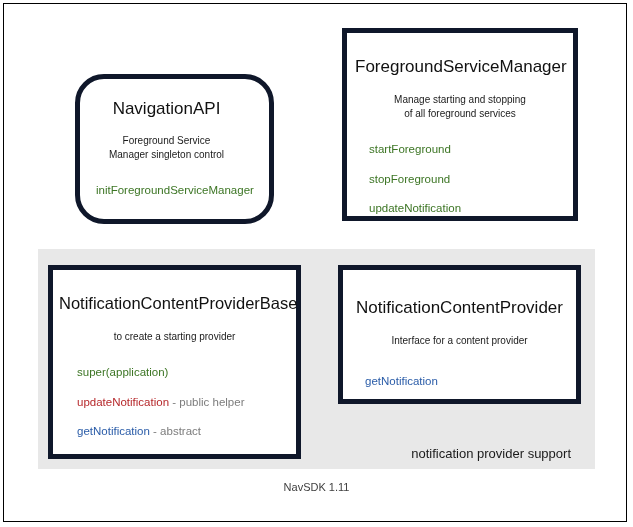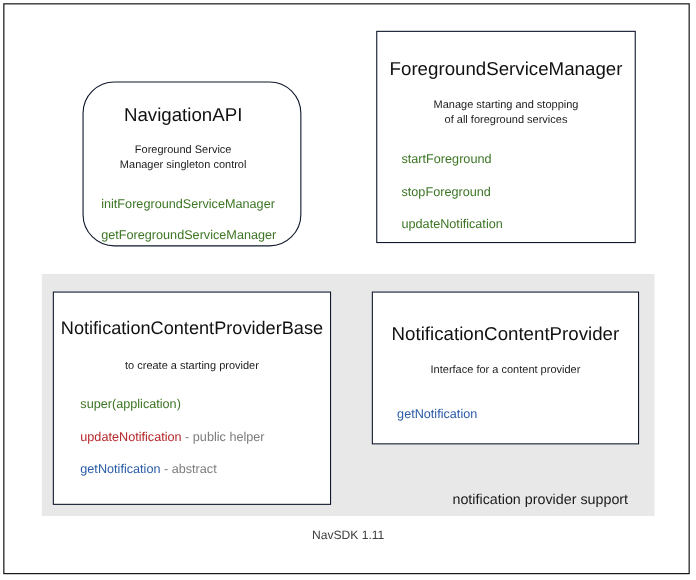--- a/index.html
+++ b/index.html
@@ -31,21 +31,21 @@
     position: absolute;
     left: 38px;
     top: 249px;
     width: 557px;
     height: 220px;
     background: #e8e8e8;
   }
   .uml-box {
     position: absolute;
     background: #ffffff;
-    border: 1px solid #0f172a;
+    border: 5px solid #0f172a;
     box-sizing: border-box;
   }
   .box-title {
     text-align: center;
     font-size: 17px;
     color: #111111;
     font-weight: normal;
     line-height: 1.2;
     white-space: nowrap;
   }
@@ -54,21 +54,21 @@
     font-size: 10px;
     color: #1a1a1a;
     line-height: 1.35;
   }
   .member-list {
     margin-top: 14px;
   }
   .member {
     font-size: 11.5px;
     line-height: 1.35;
-    margin-bottom: 12px;
+    margin-bottom: 28px;
     white-space: nowrap;
   }
   .member:last-child { margin-bottom: 0; }
   .m-green { color: #3c7524; }
   .m-red   { color: #b6282b; }
   .m-blue  { color: #2a5ca8; }
   .m-note  { color: #7c7c7c; }
 
   
   #box-navigation-api {
@@ -141,23 +141,20 @@
   <div class="uml-box" id="box-navigation-api">
     <div class="box-title">NavigationAPI</div>
     <div class="box-desc">
       <div>Foreground Service</div>
       <div>Manager singleton control</div>
     </div>
     <div class="member-list">
       <div class="member">
         <span class="m-green">initForegroundServiceManager</span><span class="m-note"></span>
       </div>
-      <div class="member">
-        <span class="m-green">getForegroundServiceManager</span><span class="m-note"></span>
-      </div>
     </div>
   </div>
 
   <div class="uml-box" id="box-fsm">
     <div class="box-title">ForegroundServiceManager</div>
     <div class="box-desc">
       <div>Manage starting and stopping</div>
       <div>of all foreground services</div>
     </div>
     <div class="member-list">

